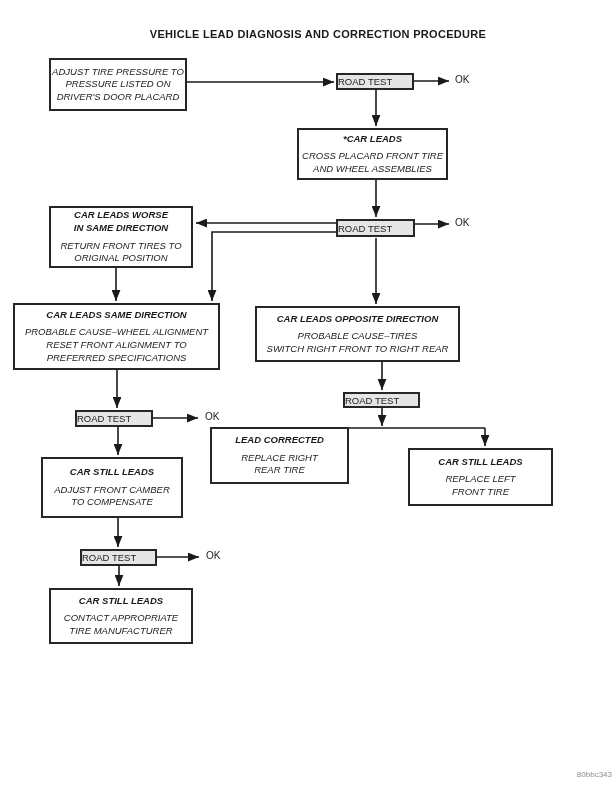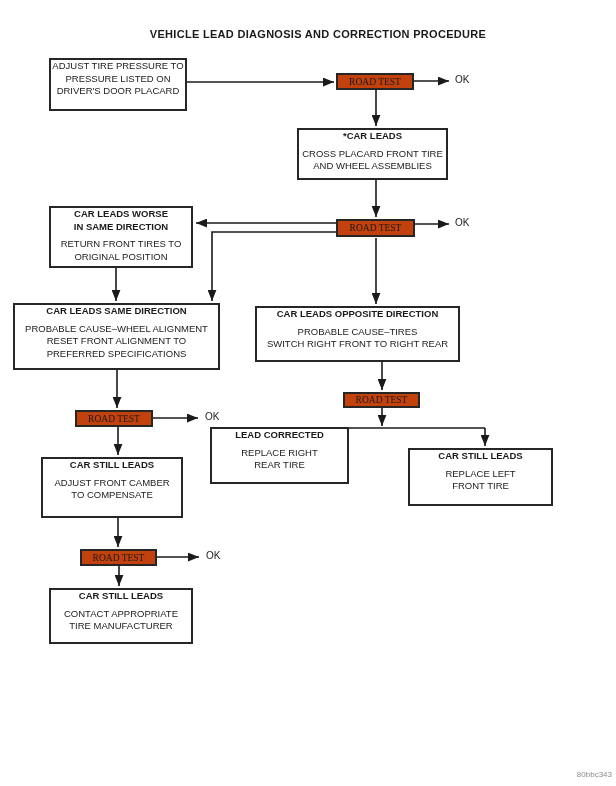--- a/index.html
+++ b/index.html
@@ -8,29 +8,29 @@
     font-family:"Liberation Sans", sans-serif; color:#1a1a1a; overflow:hidden;
   }
   .title {
     position:absolute; left:0; top:28px; width:616px; text-align:center;
     font-size:11px; font-weight:bold; letter-spacing:0.3px;margin-left:10px;
   }
   svg.arrows { position:absolute; left:0; top:0; }
   .node {
     position:absolute; box-sizing:border-box; background:#ffffff;
     border:2px solid #262626; display:flex; flex-direction:column;
-    align-items:center; text-align:center;
-    font-size:9.5px; line-height:1.33; gap:5px;
+    justify-content:center; align-items:center; text-align:center;
+    font-size:9.5px; line-height:1.33; gap:5px;font-style:italic;
   }
   .node-title { font-weight:bold; white-space:pre-line; }
   .node-body  { white-space:pre-line; }
   .roadtest {
-    position:absolute; box-sizing:border-box; background:#c2410c;
-    border:2px solid #262626; display:flex; justify-content:center;
-    align-items:center; font-size:9.5px;font-family:Liberation Serif, serif;
+    position:absolute; box-sizing:border-box; background:#e5e5e5;
+    border:2px solid #262626; display:flex; justify-content:flex-start;
+    align-items:center; font-size:9.5px;
   }
   .ok { position:absolute; font-size:10px; }
   .footnote { position:absolute; left:33px; top:663px; font-size:9.5px; }
   .figcode { position:absolute; right:4px; top:770px; font-size:8px; color:#8c8c8c; }
 </style>
 </head>
 <body>
 
 <div class="page">
 

